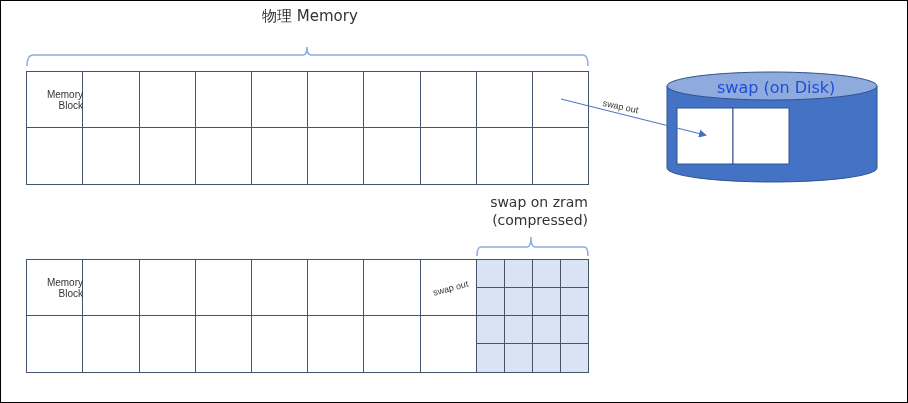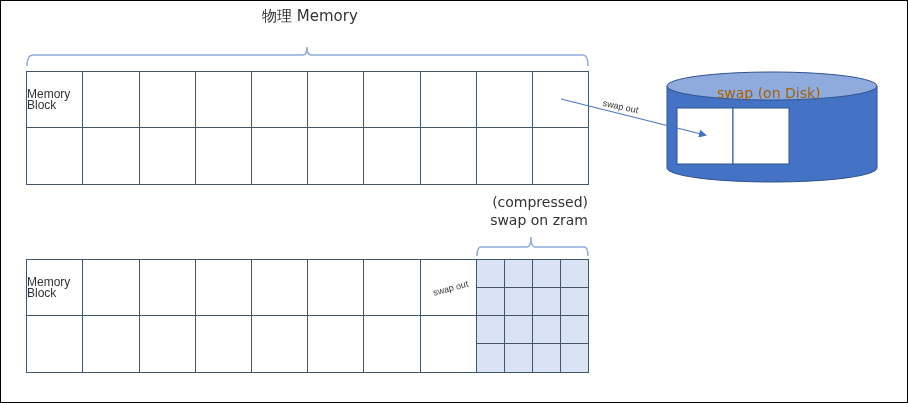--- a/index.html
+++ b/index.html
@@ -1,24 +1,24 @@
 <!DOCTYPE html>
 <html><head>
 <meta charset="utf-8">
 <style>
   html,body{margin:0;padding:0;background:#fff;}
   body{width:908px;height:403px;position:relative;overflow:hidden;font-family:"DejaVu Sans","Liberation Sans",sans-serif;}
   .frame{position:absolute;left:0;top:0;width:906px;height:401px;border:1px solid #000;}
   .abs{position:absolute;}
   .cell{position:absolute;border:1px solid #44546a;box-sizing:border-box;background:#fff;}
   .cell.z{background:#dae3f3;}
-  .lbl-small{font-family:"Liberation Sans",sans-serif;font-size:12px;color:#333;text-align:left;line-height:11px;}
+  .lbl-small{font-family:"Liberation Sans",sans-serif;font-size:10px;color:#333;text-align:right;line-height:11px;}
   .title{font-size:15px;color:#333;white-space:nowrap;}
   .zram{font-size:14px;color:#333;text-align:right;line-height:18px;white-space:nowrap;}
-  .disk-title{font-size:14px;color:#a16207;white-space:nowrap;margin-top:7px;}
+  .disk-title{font-size:16px;color:#1d4ed8;white-space:nowrap;}
   .swap-lbl{font-family:"Liberation Sans",sans-serif;font-size:9px;color:#333;white-space:nowrap;}
 </style>
 </head>
 <body>
 
 <div class="frame"></div>
 
 <div class="abs title" style="left:262px;top:7px;">物理 Memory</div>
 
 <svg class="abs" style="left:0;top:0;" width="908" height="403">
@@ -68,22 +68,22 @@
     <marker id="ah" markerWidth="8" markerHeight="8" refX="6" refY="4" orient="auto">
       <path d="M0 0 L8 4 L0 8 Z" fill="#4472c4"></path>
     </marker>
   </defs>
   <line x1="561" y1="99" x2="705" y2="135" stroke="#4472c4" stroke-width="1" marker-end="url(#ah)"></line>
   <line x1="436" y1="289" x2="495" y2="274" stroke="#4472c4" stroke-width="1.2" marker-end="url(#ah)"></line>
 </svg>
 <div class="abs swap-lbl" style="left:604px;top:98px;transform:rotate(12deg);transform-origin:left top;">swap out</div>
 
 <div class="abs zram" style="left:470px;top:193px;width:118px;">
+  <div>swap on zram</div>
   <div>(compressed)</div>
-  <div>swap on zram</div>
 </div>
 
 <div id="bottom-grid">
     <div class="cell" style="left: 26px; top: 259px; width: 57px; height: 57px;"></div>
     <div class="cell" style="left: 82px; top: 259px; width: 58px; height: 57px;"></div>
     <div class="cell" style="left: 139px; top: 259px; width: 57px; height: 57px;"></div>
     <div class="cell" style="left: 195px; top: 259px; width: 57px; height: 57px;"></div>
     <div class="cell" style="left: 251px; top: 259px; width: 57px; height: 57px;"></div>
     <div class="cell" style="left: 307px; top: 259px; width: 57px; height: 57px;"></div>
     <div class="cell" style="left: 363px; top: 259px; width: 58px; height: 57px;"></div>

